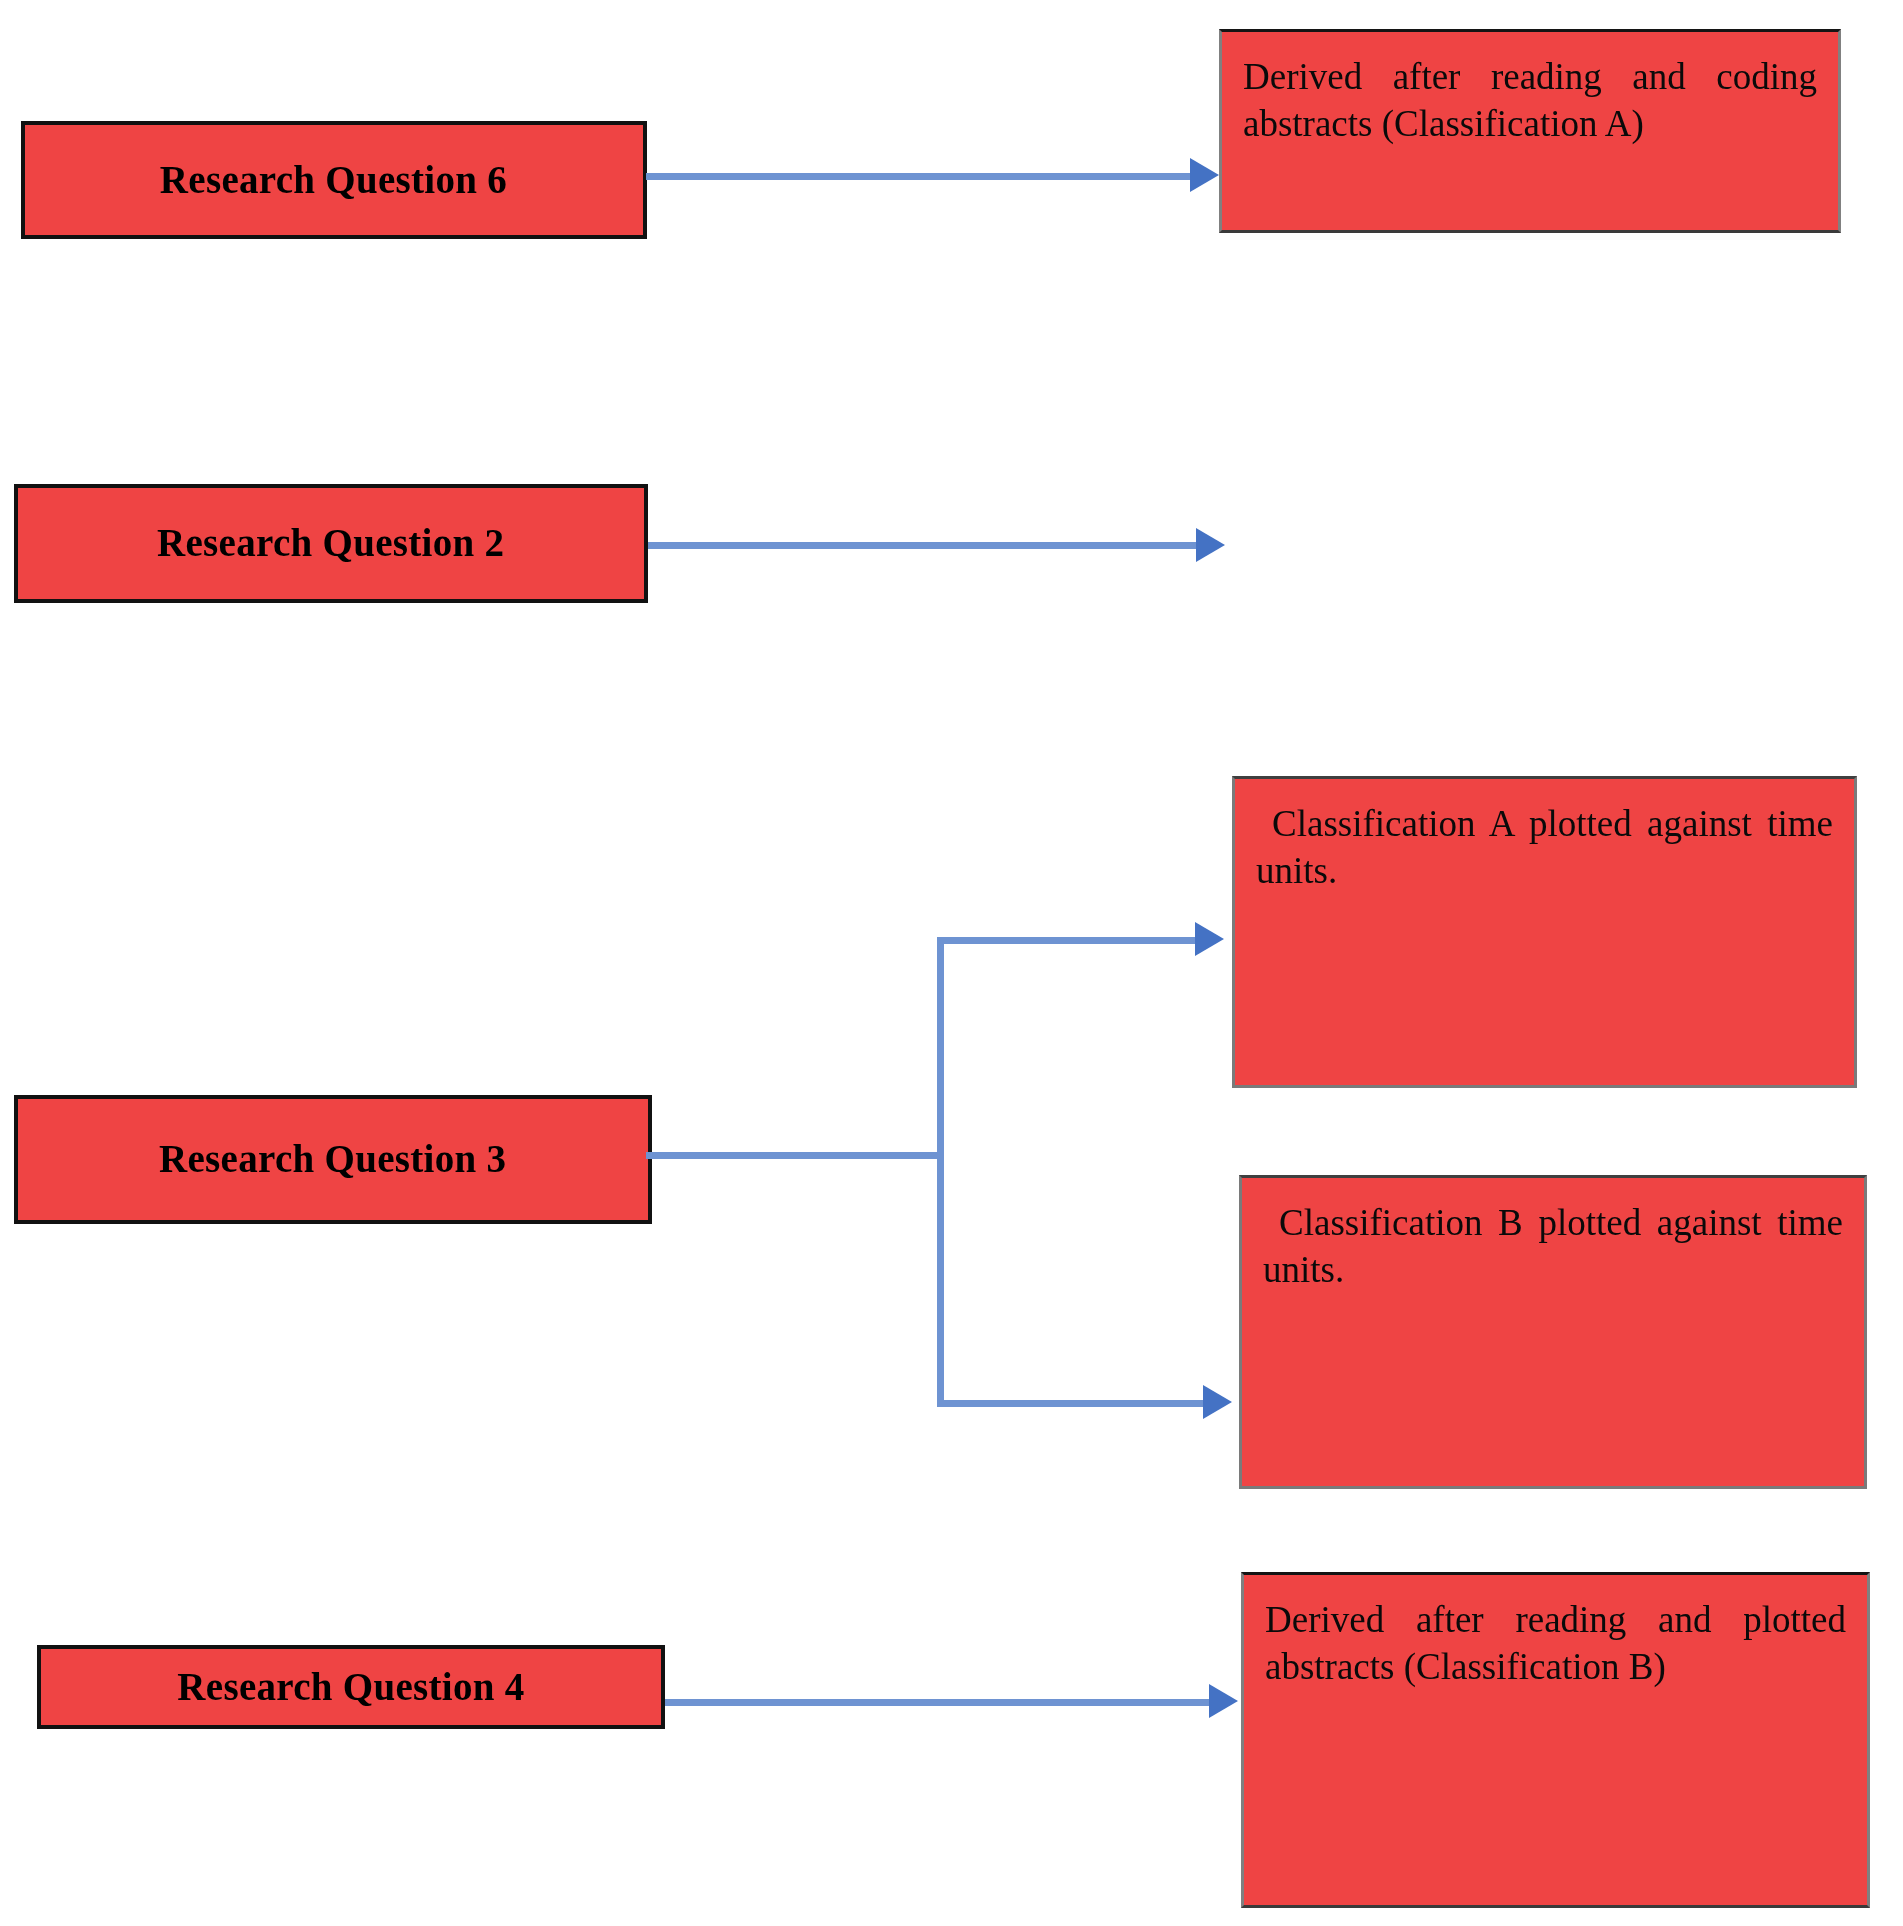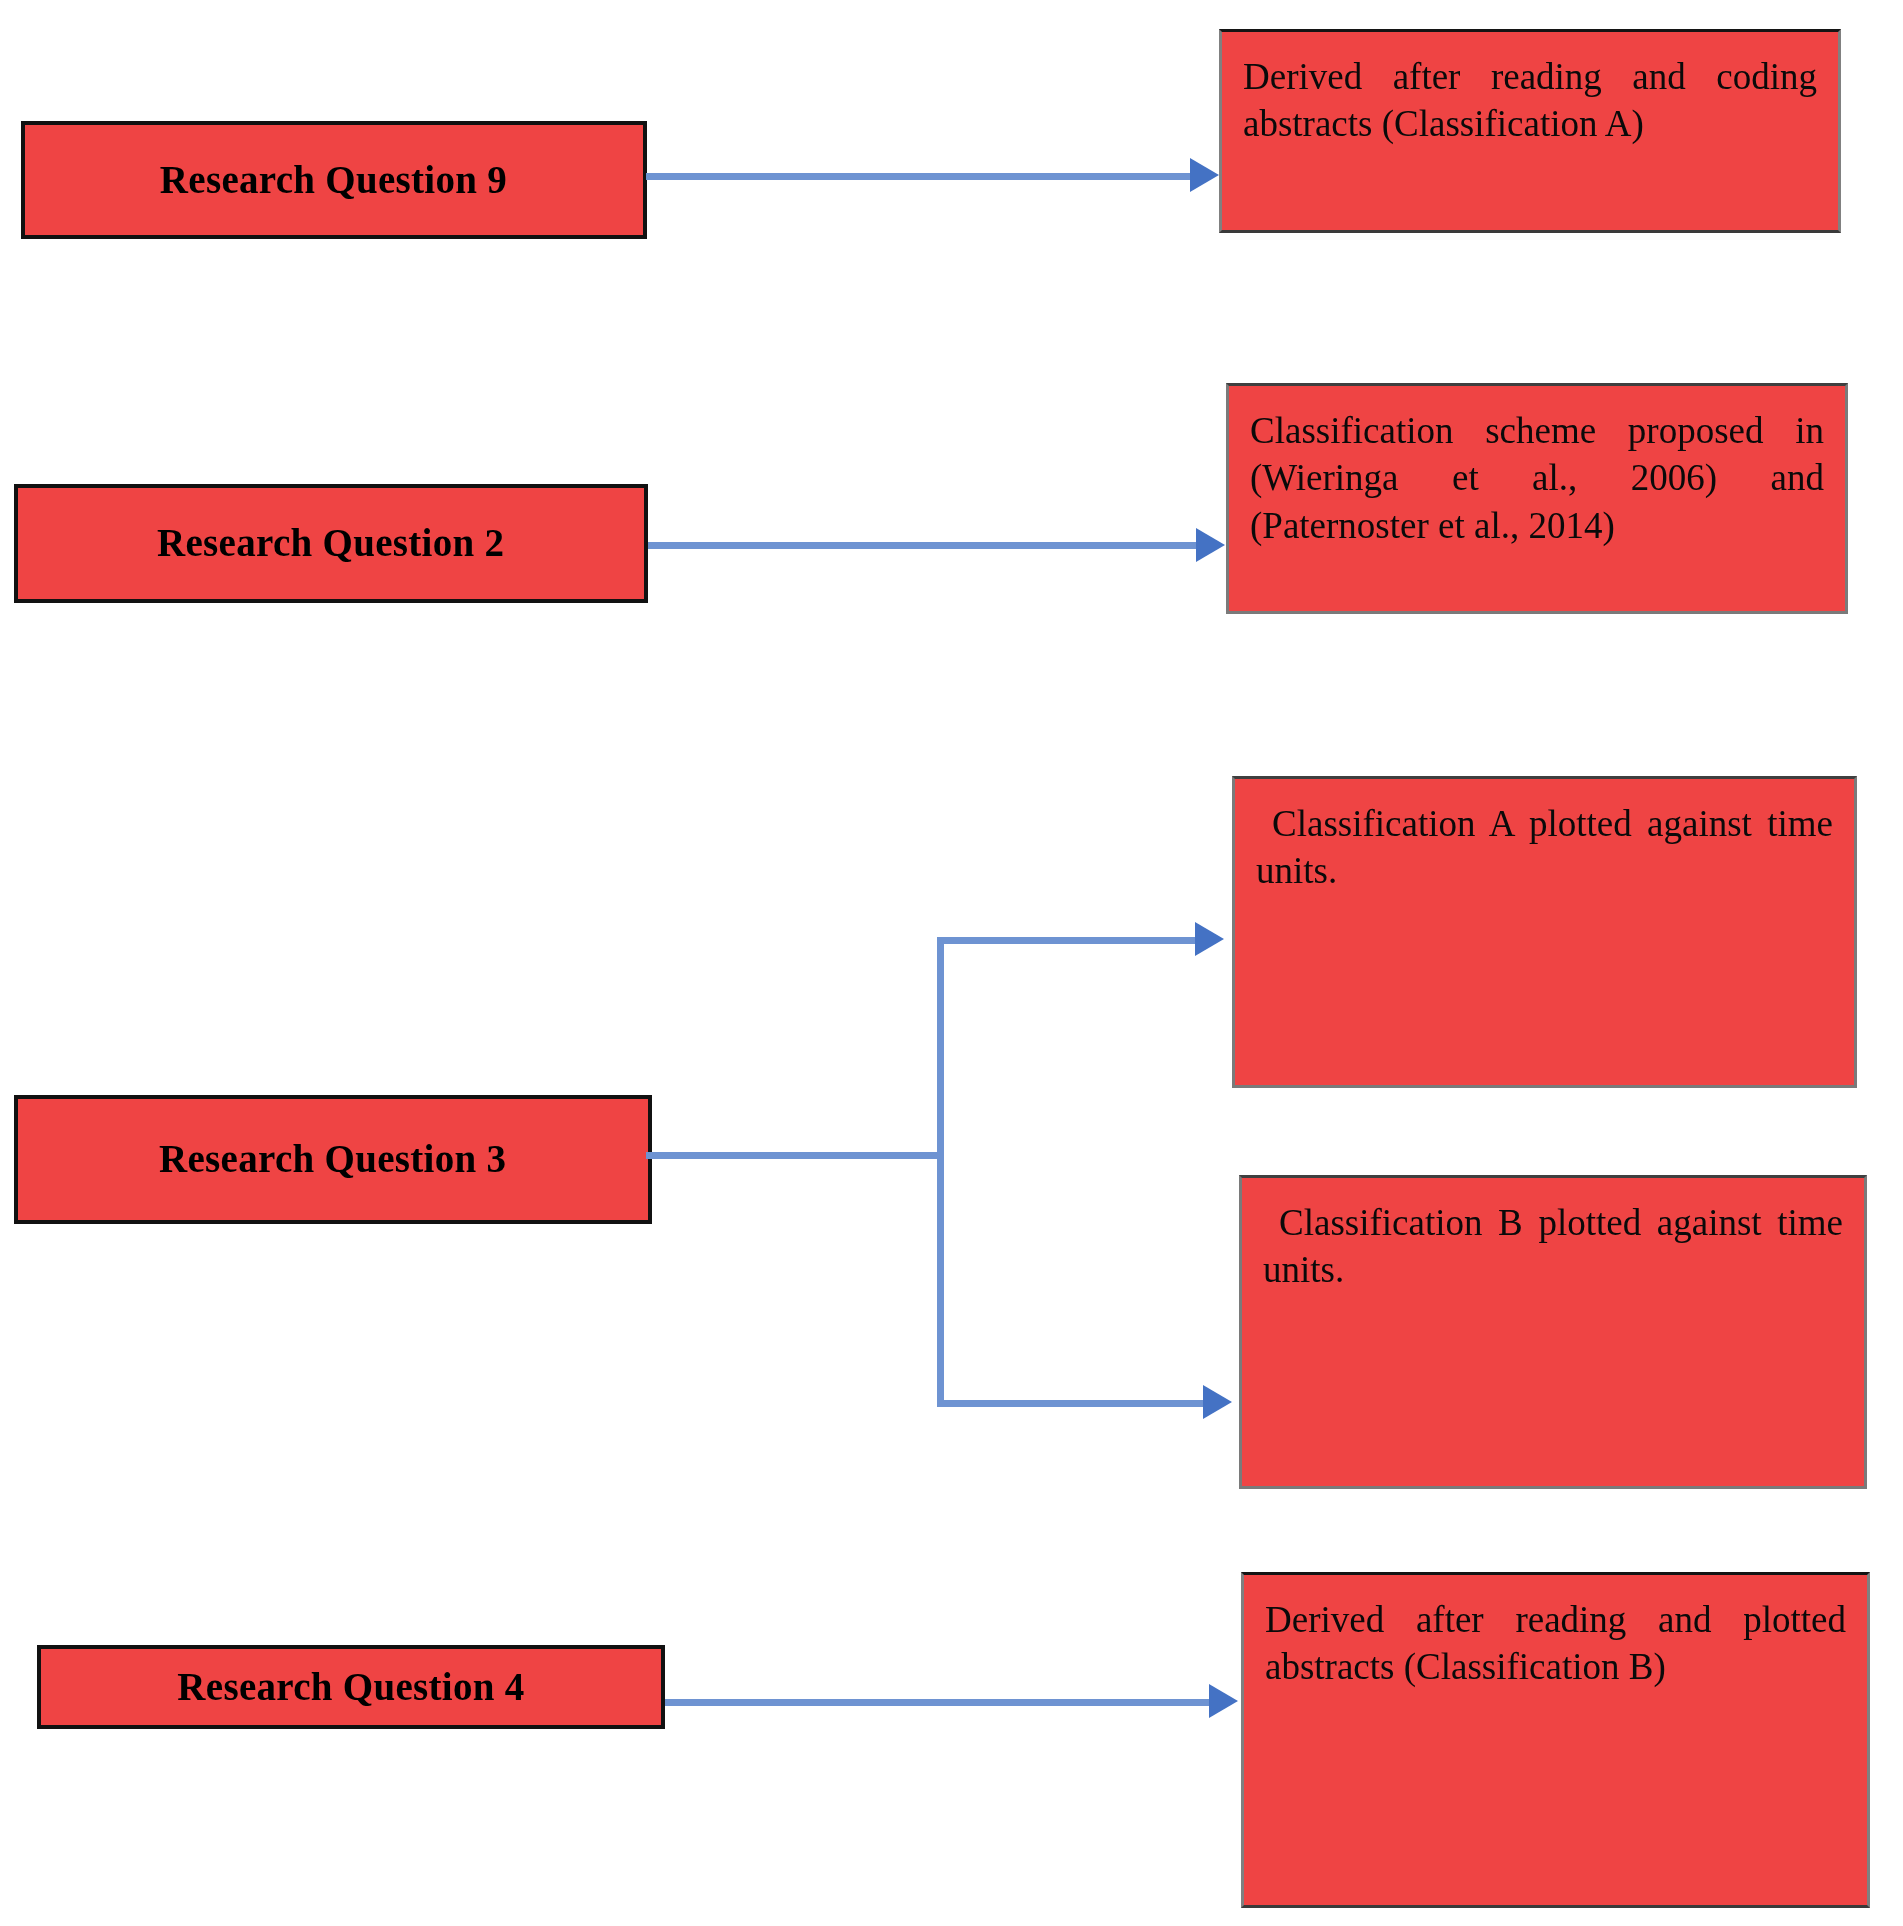--- a/index.html
+++ b/index.html
@@ -88,40 +88,37 @@
     border-bottom: 17.4px solid transparent;
     border-left: 29px solid #4472c4;
   }
 </style>
 </head>
 <body>
 
 <div id="canvas">
 
   <div class="box rq-box" style="left:20.5px; top:121px; width:626px; height:118px;">
-    <span class="box-text">Research Question 9</span>
+    <span class="box-text">Research Question 6</span>
   </div>
 
   <div class="conn conn-h" style="left:646px; top:173px; width:547px;"></div>
   <div class="arrowhead" style="left:1190px; top:158px;"></div>
 
   <div class="box desc-box dark-frame" style="left:1219px; top:29px; width:622px; height:204px;">
     <span class="box-text">Derived after reading and coding abstracts (Classification A)</span>
   </div>
 
   <div class="box rq-box" style="left:13.7px; top:484px; width:634px; height:119px;">
     <span class="box-text">Research Question 2</span>
   </div>
 
   <div class="conn conn-h" style="left:648px; top:542px; width:552px;"></div>
   <div class="arrowhead" style="left:1196px; top:528px;"></div>
 
-  <div class="box desc-box" style="left:1226px; top:383px; width:622px; height:231px;">
-    <span class="box-text">Classification scheme proposed in (Wieringa et al., 2006) and (Paternoster et al., 2014)</span>
-  </div>
 
   <div class="box rq-box" style="left:13.7px; top:1095px; width:638px; height:129px;">
     <span class="box-text">Research Question 3</span>
   </div>
 
   <div class="conn conn-h" style="left:646px; top:1152px; width:295px;"></div>
 
   <div class="conn conn-v" style="left:937px; top:937px; width:6.8px; height:470px;"></div>
 
   <div class="conn conn-h" style="left:937px; top:937px; width:261px;"></div>

